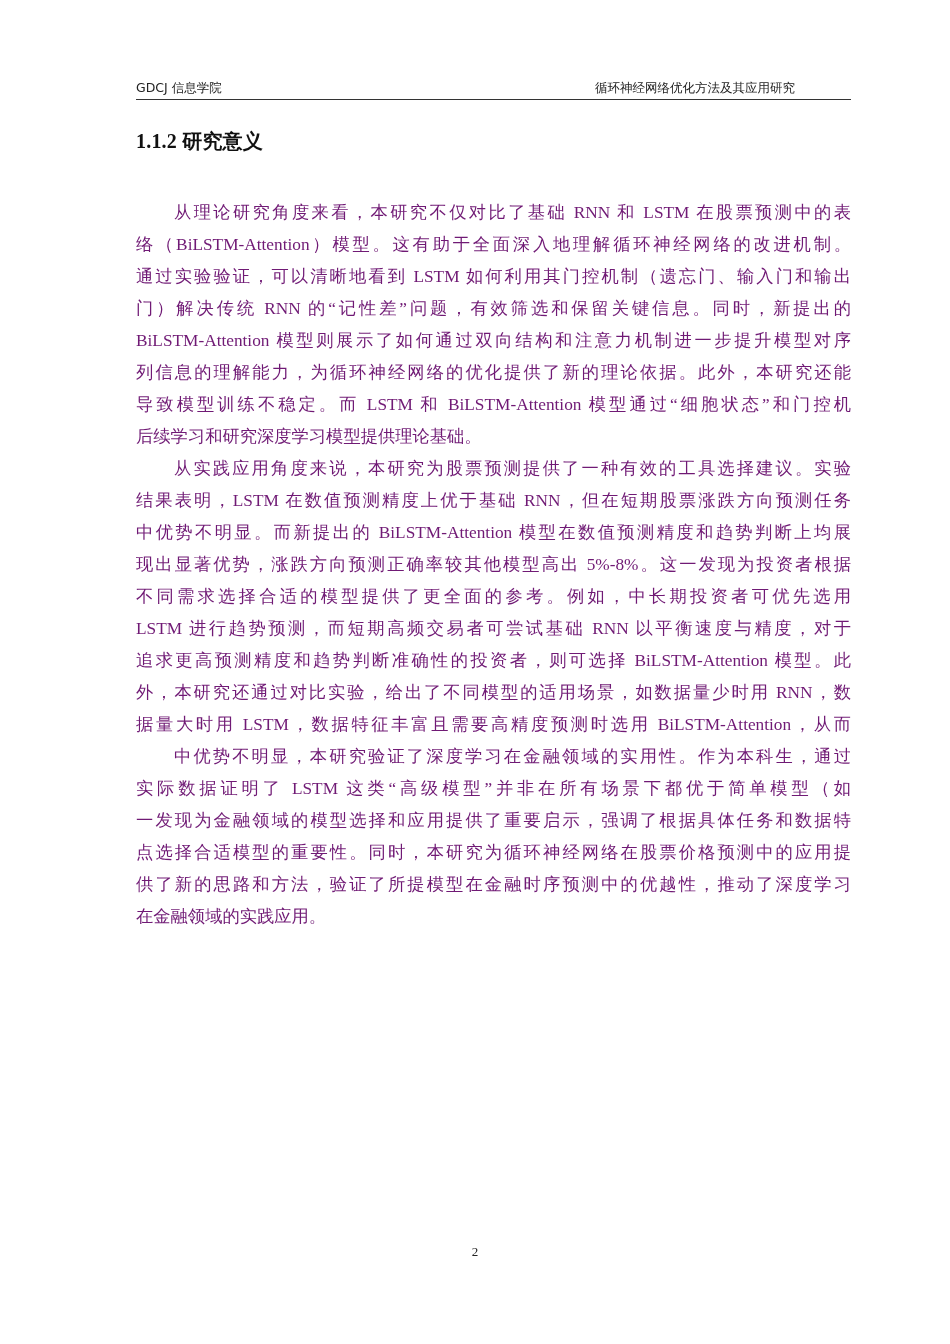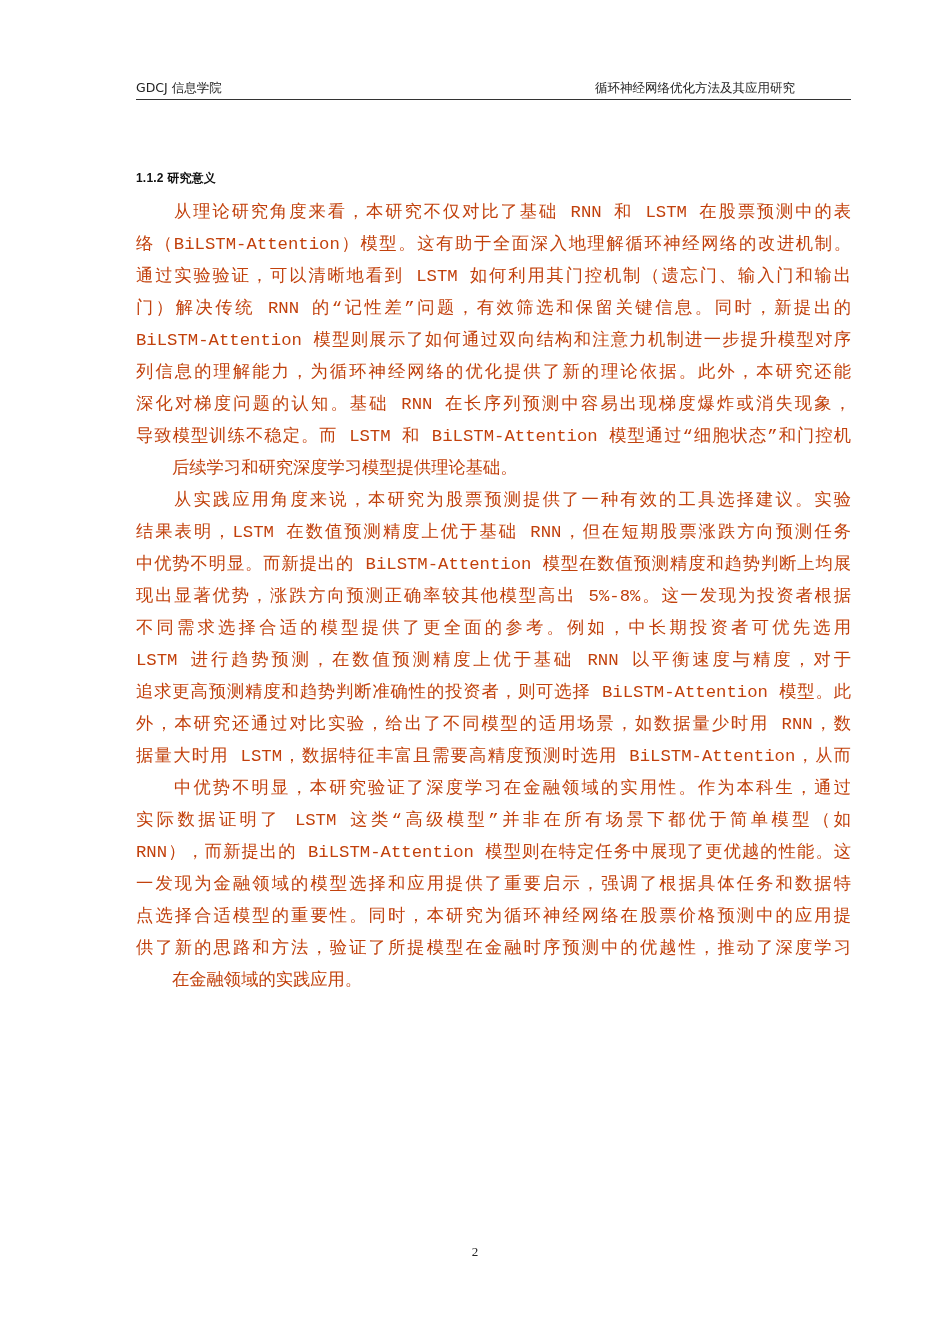--- a/index.html
+++ b/index.html
@@ -3,27 +3,27 @@
 <meta charset="utf-8">
 <style>
   html, body { margin: 0; padding: 0; background: #ffffff; }
   body { width: 950px; height: 1344px; position: relative; overflow: hidden; }
   .page { position: absolute; left: 0; top: 0; width: 950px; height: 1080px; background: #ffffff; }
   .header { position: absolute; left: 136px; top: 78px; width: 715px; height: 20px;
             font-family: "DejaVu Sans", sans-serif; font-size: 12.5px; color: #222; }
   .header-left { position: absolute; left: 0; top: 2px; }
   .header-right { position: absolute; right: 56px; top: 2px; }
   .header-rule { position: absolute; left: 136px; top: 99px; width: 715px; height: 0; border-top: 1.3px solid #333; }
-  .section-title { position: absolute; left: 136px; top: 128px; font-family: Liberation Sans, sans-serif;
-                   font-weight: bold; font-size: 12px; color: #111; letter-spacing: 0.2px; margin-top: 42px; }
+  .section-title { position: absolute; left: 136px; top: 128px; font-family: Liberation Serif, serif;
+                   font-weight: bold; font-size: 20px; color: #111; letter-spacing: 0.2px; }
   .body-text { position: absolute; left: 136px; top: 197px; width: 715px;
-               font-family: Liberation Mono, monospace; font-size: 17.3px; color: #c2410c; }
+               font-family: Liberation Serif, serif; font-size: 17.3px; color: #701a75; }
   .line { height: 32px; line-height: 32px; white-space: nowrap; text-align: justify;
           text-align-last: justify; width: 715px; overflow: hidden; }
-  .line.last { text-align-last: left; margin-left: 36px; }
+  .line.last { text-align-last: left; }
   .line.indent { padding-left: 38px; width: 677px; }
   .page-number { position: absolute; left: 0; width: 950px; top: 1244px; text-align: center;
                  font-family: "Liberation Serif", serif; font-size: 13px; color: #222; }
 </style>
 </head>
 <body>
 
 <div class="page">
   <div class="header">
     <span class="header-left">GDCJ 信息学院</span>
@@ -34,37 +34,35 @@
   <div class="section-title">1.1.2 研究意义</div>
 
   <div class="body-text">
 
     <div class="line indent">从理论研究角度来看，本研究不仅对比了基础 RNN 和 LSTM 在股票预测中的表</div>
     <div class="line">络（BiLSTM-Attention）模型。这有助于全面深入地理解循环神经网络的改进机制。</div>
     <div class="line">通过实验验证，可以清晰地看到 LSTM 如何利用其门控机制（遗忘门、输入门和输出</div>
     <div class="line">门）解决传统 RNN 的“记性差”问题，有效筛选和保留关键信息。同时，新提出的</div>
     <div class="line">BiLSTM-Attention 模型则展示了如何通过双向结构和注意力机制进一步提升模型对序</div>
     <div class="line">列信息的理解能力，为循环神经网络的优化提供了新的理论依据。此外，本研究还能</div>
-    <div class="line">深化对梯度问题的认知。基础 RNN 在长序列预测中容易出现梯度爆炸或消失现象，</div>
     <div class="line">导致模型训练不稳定。而 LSTM 和 BiLSTM-Attention 模型通过“细胞状态”和门控机</div>
     <div class="line last">后续学习和研究深度学习模型提供理论基础。</div>
 
     <div class="line indent">从实践应用角度来说，本研究为股票预测提供了一种有效的工具选择建议。实验</div>
     <div class="line">结果表明，LSTM 在数值预测精度上优于基础 RNN，但在短期股票涨跌方向预测任务</div>
     <div class="line">中优势不明显。而新提出的 BiLSTM-Attention 模型在数值预测精度和趋势判断上均展</div>
     <div class="line">现出显著优势，涨跌方向预测正确率较其他模型高出 5%-8%。这一发现为投资者根据</div>
     <div class="line">不同需求选择合适的模型提供了更全面的参考。例如，中长期投资者可优先选用</div>
-    <div class="line">LSTM 进行趋势预测，在数值预测精度上优于基础 RNN 以平衡速度与精度，对于</div>
+    <div class="line">LSTM 进行趋势预测，而短期高频交易者可尝试基础 RNN 以平衡速度与精度，对于</div>
     <div class="line">追求更高预测精度和趋势判断准确性的投资者，则可选择 BiLSTM-Attention 模型。此</div>
     <div class="line">外，本研究还通过对比实验，给出了不同模型的适用场景，如数据量少时用 RNN，数</div>
     <div class="line">据量大时用 LSTM，数据特征丰富且需要高精度预测时选用 BiLSTM-Attention，从而</div>
 
     <div class="line indent">中优势不明显，本研究验证了深度学习在金融领域的实用性。作为本科生，通过</div>
     <div class="line">实际数据证明了 LSTM 这类“高级模型”并非在所有场景下都优于简单模型（如</div>
-    <div class="line">RNN），而新提出的 BiLSTM-Attention 模型则在特定任务中展现了更优越的性能。这</div>
     <div class="line">一发现为金融领域的模型选择和应用提供了重要启示，强调了根据具体任务和数据特</div>
     <div class="line">点选择合适模型的重要性。同时，本研究为循环神经网络在股票价格预测中的应用提</div>
     <div class="line">供了新的思路和方法，验证了所提模型在金融时序预测中的优越性，推动了深度学习</div>
     <div class="line last">在金融领域的实践应用。</div>
   </div>
 
   <div class="page-number">2</div>
 </div>
 
 </body></html>

